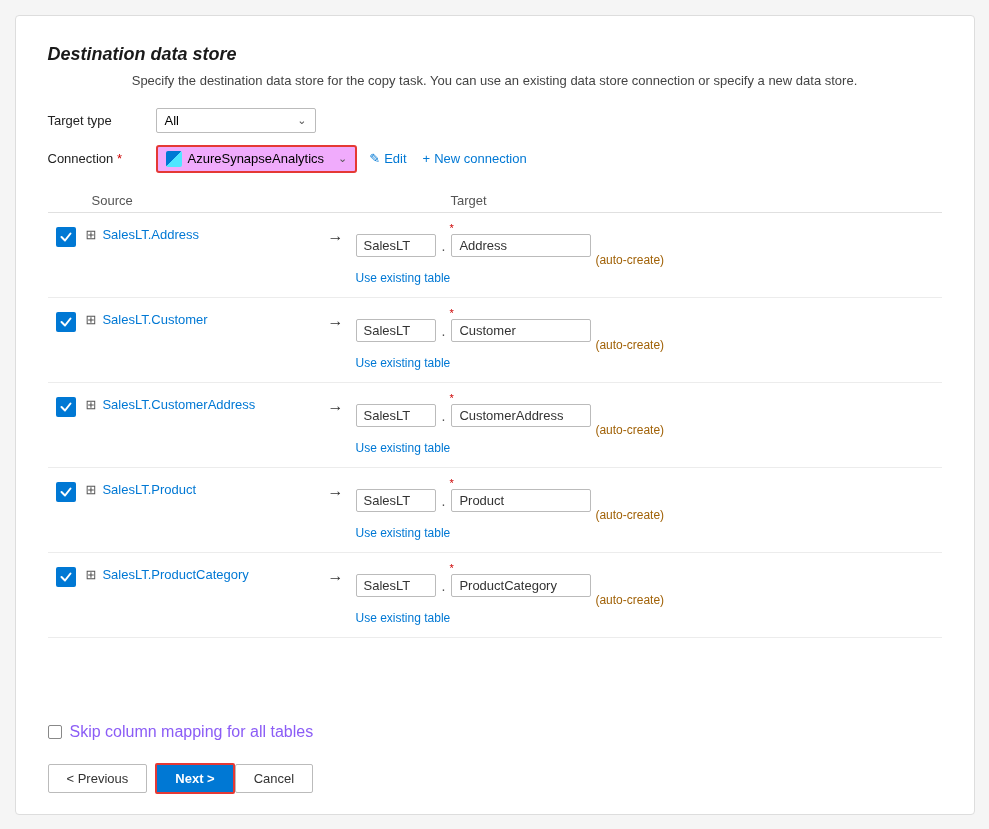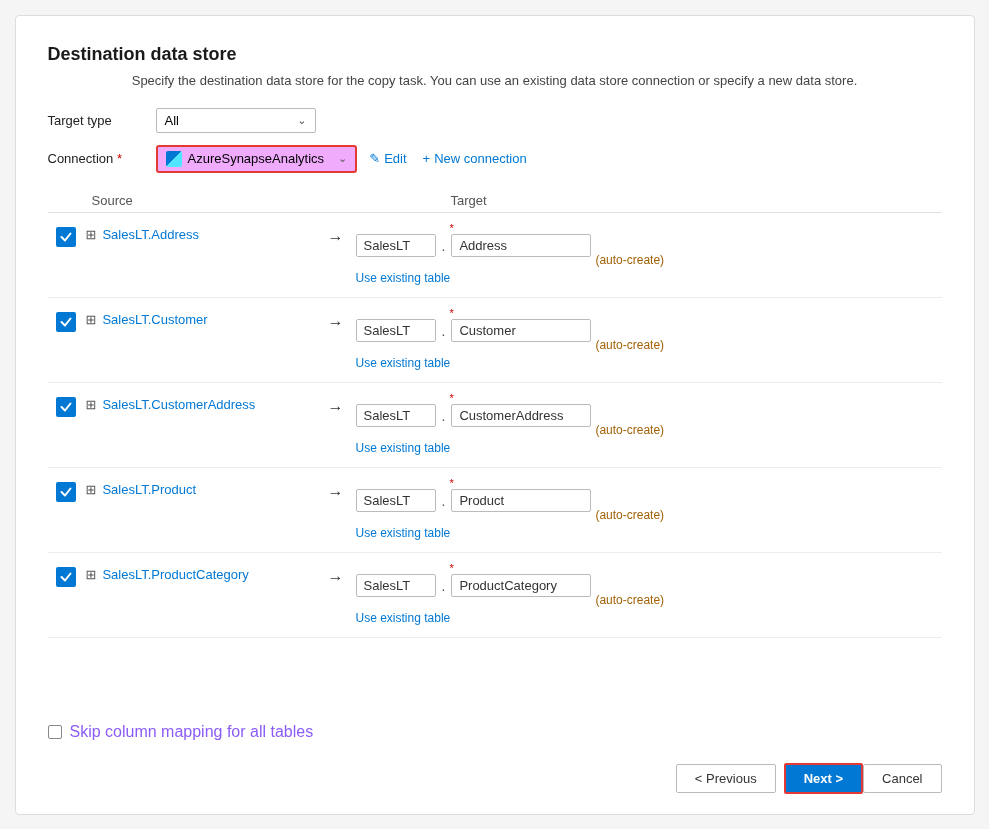--- a/index.html
+++ b/index.html
@@ -20,20 +20,21 @@
       min-height: 800px;
       padding: 28px 32px 20px 32px;
       display: flex;
       flex-direction: column;
     }
     .panel-title {
       font-size: 18px;
       font-weight: 600;
       color: #1a1a1a;
       margin-bottom: 8px;
+      font-style: italic;
     }
     .panel-desc {
       color: #444;
       font-size: 13px;
       margin-bottom: 20px;
       text-align: center;
     }
     .form-row {
       display: flex;
       align-items: center;
@@ -226,21 +227,21 @@
       background: #fff;
       flex-shrink: 0;
     }
     .footer-check-label {
       font-size: 16px;
       color: #8b5cf6;
     }
     .footer-btns {
       display: flex;
       align-items: center;
-      justify-content: flex-end;
+      justify-content: flex-start;
       margin-top: 4px;
     }
     .btn-group-left {
       display: flex;
       align-items: center;
       gap: 8px;
     }
     .btn-prev {
       border: 1px solid #bbb;
       background: #fff;

